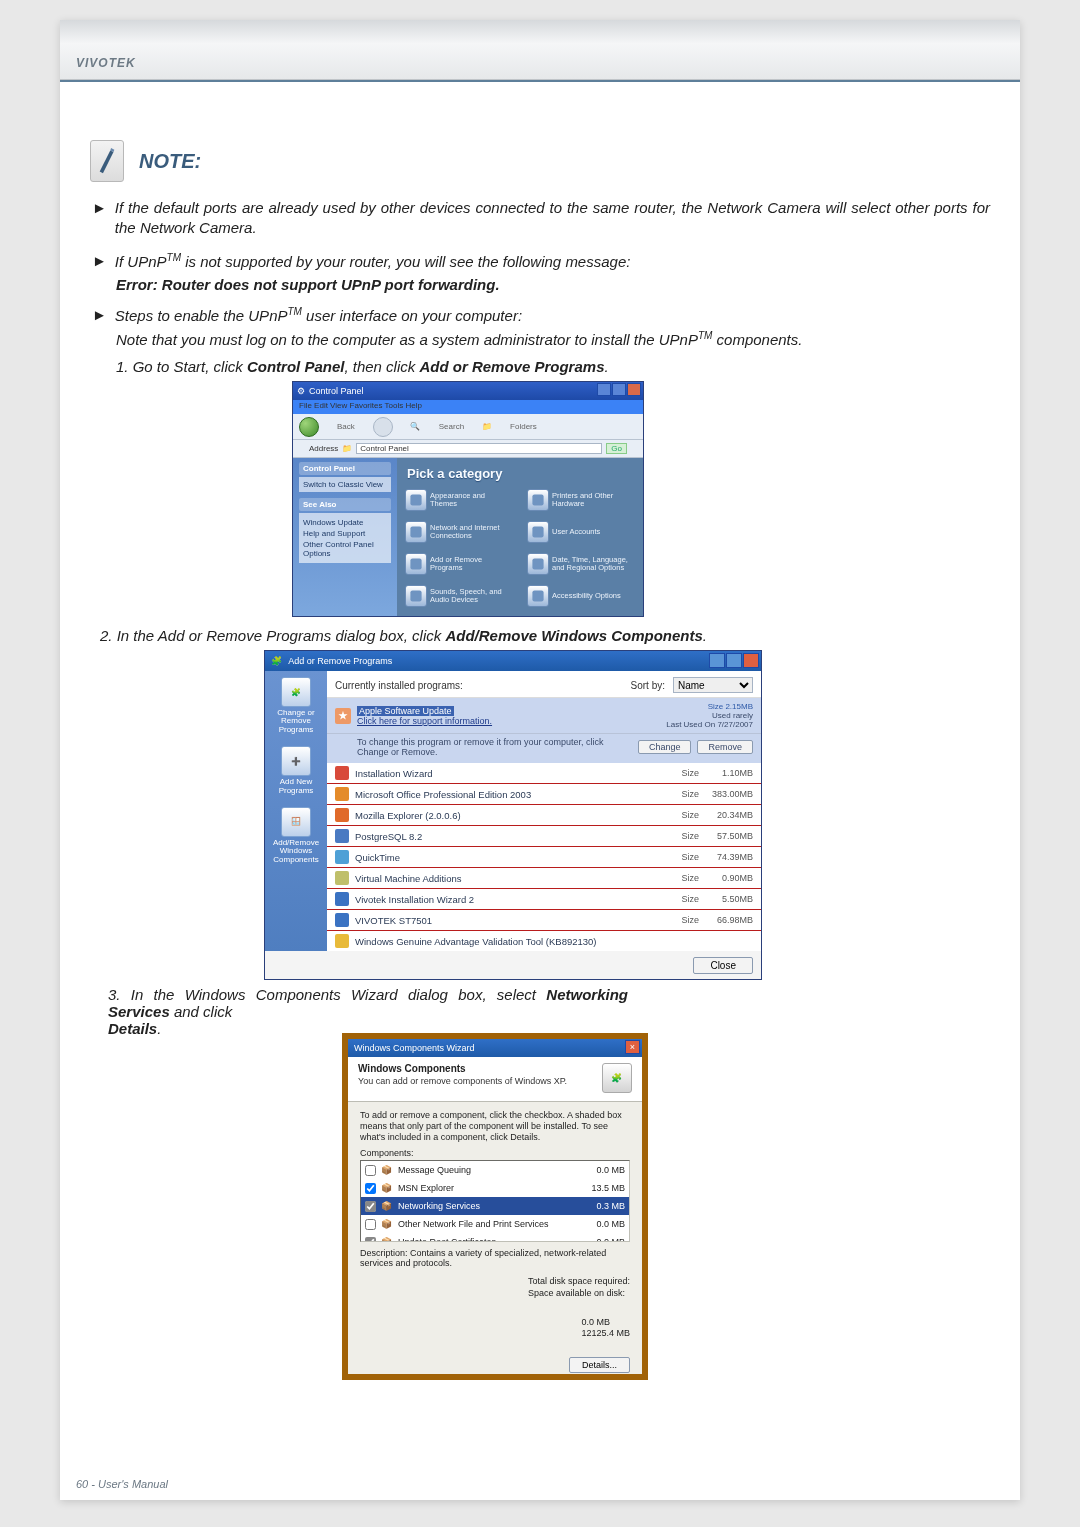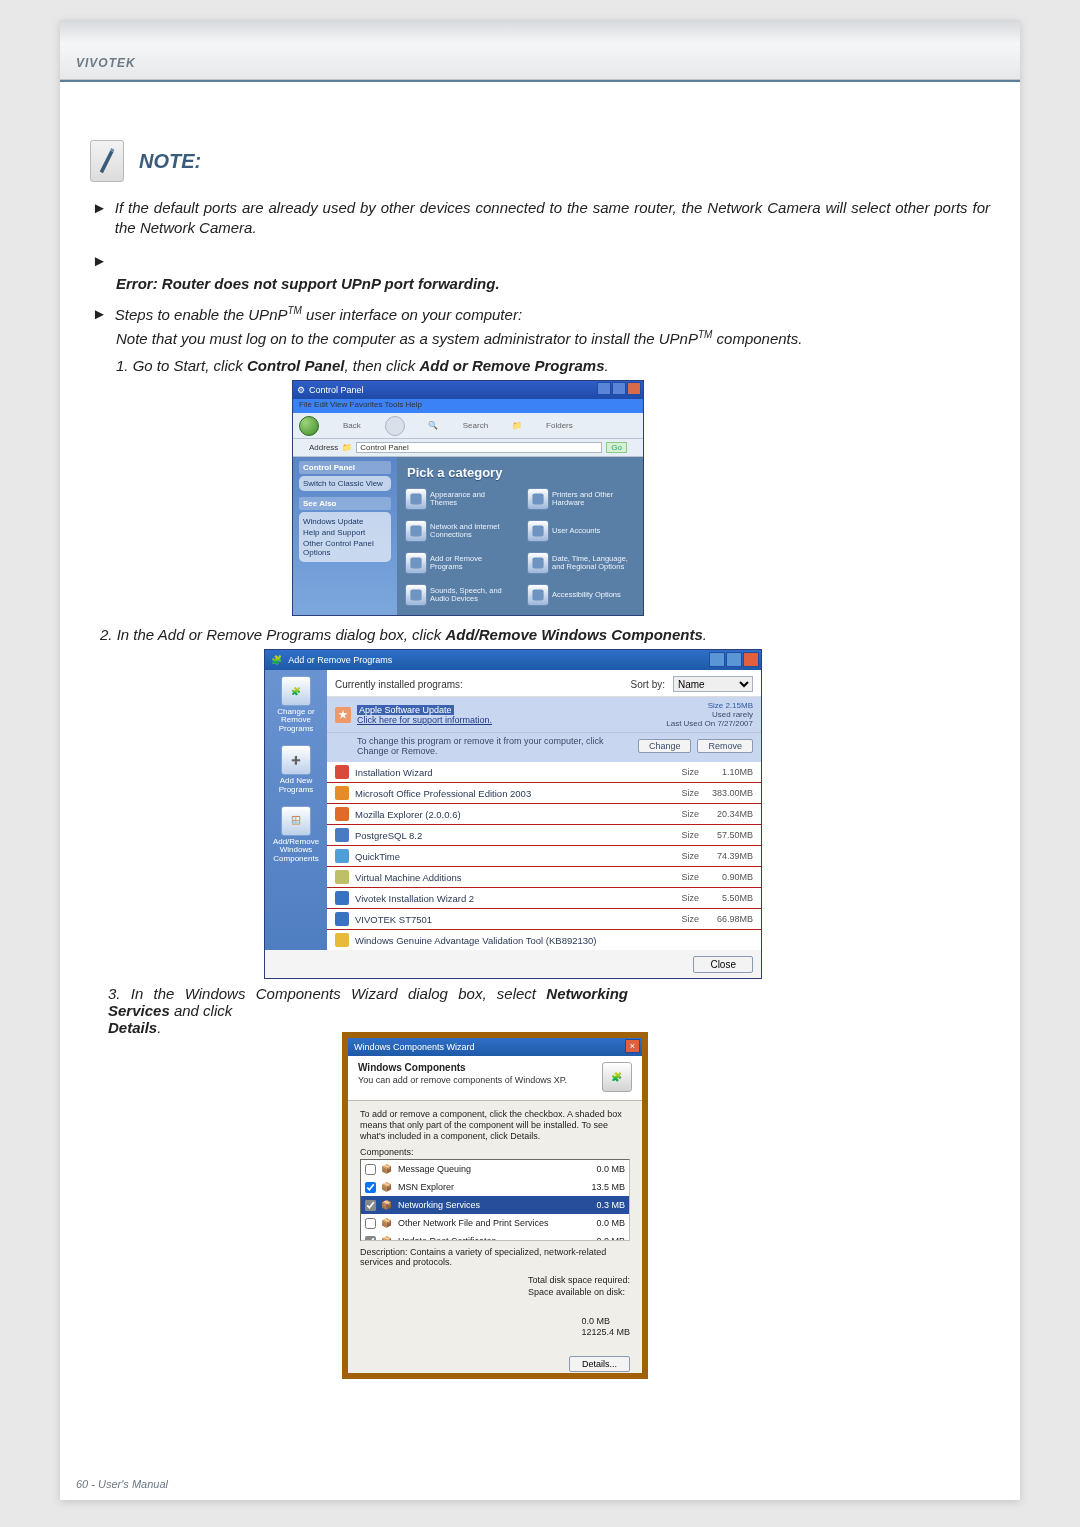--- a/index.html
+++ b/index.html
@@ -109,37 +109,37 @@
   }
   .cp-title .win-btns { position: absolute; right: 2px; top: 1px; display: flex; gap: 1px; }
   .cp-title .win-btns span { width: 14px; height: 13px; background: #5a85d6; border: 1px solid #1e4aa8; display: inline-block; }
   .cp-title .win-btns span:last-child { background: #d96a4a; }
   .cp-menu {
     height: 14px; background: #3b82f6; color: #333;
     padding: 1px 6px; font-size: 8px;
   }
   .cp-tool {
     height: 26px; background: #e8eef6; border-bottom: 1px solid #b8c3d1;
-    display: flex; align-items: center; gap: 24px; padding: 0 6px;
+    display: flex; align-items: center; gap: 18px; padding: 0 6px;
     color: #666;
   }
   .cp-tool .nav-circ { width: 20px; height: 20px; border-radius: 50%; background: radial-gradient(circle at 30% 30%, #9fd57a, #3e8a2a); border: 1px solid #2e6b1f; }
   .cp-tool .nav-circ2 { width: 20px; height: 20px; border-radius: 50%; background: #d8e0ea; border: 1px solid #a9b6c6; }
   .cp-addr {
     height: 18px; background: #e8eef6; display: flex; align-items: center;
     padding: 0 16px; gap: 4px; color: #333; border-bottom: 1px solid #b8c3d1;
   }
   .cp-addr .go { margin-left: auto; color: #2a6; background:#d6f0d6; padding: 0 4px; border:1px solid #8c8; }
   .cp-body { display: flex; height: 160px; }
   .cp-left {
     width: 118px; background: linear-gradient(to bottom, #5a86c8 0%, #7da8de 100%);
     color: #e7f0fb; font-size: 8px; padding: 4px 6px;
   }
   .cp-left .panel-head { background: rgba(255,255,255,0.25); color: #fff; font-weight: bold; padding: 2px 4px; border-radius: 2px; margin-bottom: 2px; font-size:8px;}
-  .cp-left .panel-body { background: rgba(255,255,255,0.62); color: #1e3a66; padding: 3px 4px; border-radius: 5px; margin-bottom: 6px; }
+  .cp-left .panel-body { background: rgba(255,255,255,0.62); color: #1e3a66; padding: 3px 4px; border-radius: 0; margin-bottom: 6px; }
   .cp-left .panel-body div { margin: 2px 0; }
   .cp-right {
     flex: 1; padding: 6px 8px;
   }
   .cp-right h4 { color: #f7fbff; font-size: 13px; font-weight: bold; margin: 2px 0 8px 2px; text-shadow: 0 1px 1px #2b4f7b; }
   .cat-row { display: flex; gap: 14px; margin-bottom: 10px; }
   .cat { display: flex; align-items: center; gap: 3px; color: #eaf1fa; width: 108px; }
   .cat .ico { width: 22px; height: 22px; border-radius: 3px; background: linear-gradient(#fff,#9cb7d9); border: 1px solid #6a8bb5; flex:0 0 auto; display:flex;align-items:center;justify-content:center;}
   .cat .ico svg{width:14px;height:14px;}
   .cat span.lbl { font-size: 7.5px; line-height: 1.05; }
@@ -270,20 +270,23 @@
       <div class="note-title">NOTE:</div>
     </div>
 
     <div class="bullet">
       <span class="marker">►</span>
       <span>If the default ports are already used by other devices connected to the same router, the Network Camera will select other ports for the Network Camera.</span>
     </div>
 
     <div class="bullet">
       <span class="marker">►</span>
+      <span>
+        <span>If UPnP</span><sup>TM</sup><span> is not supported by your router, you will see the following message:</span>
+      </span>
     </div>
     <div class="sub-indent bold non-italic" style="font-style:italic">Error: Router does not support UPnP port forwarding.</div>
 
     <div class="bullet">
       <span class="marker">►</span>
       <span>
         <span>Steps to enable the UPnP</span><sup>TM</sup><span> user interface on your computer:</span>
       </span>
     </div>
     <div class="sub-indent italic" style="text-align:justify">

